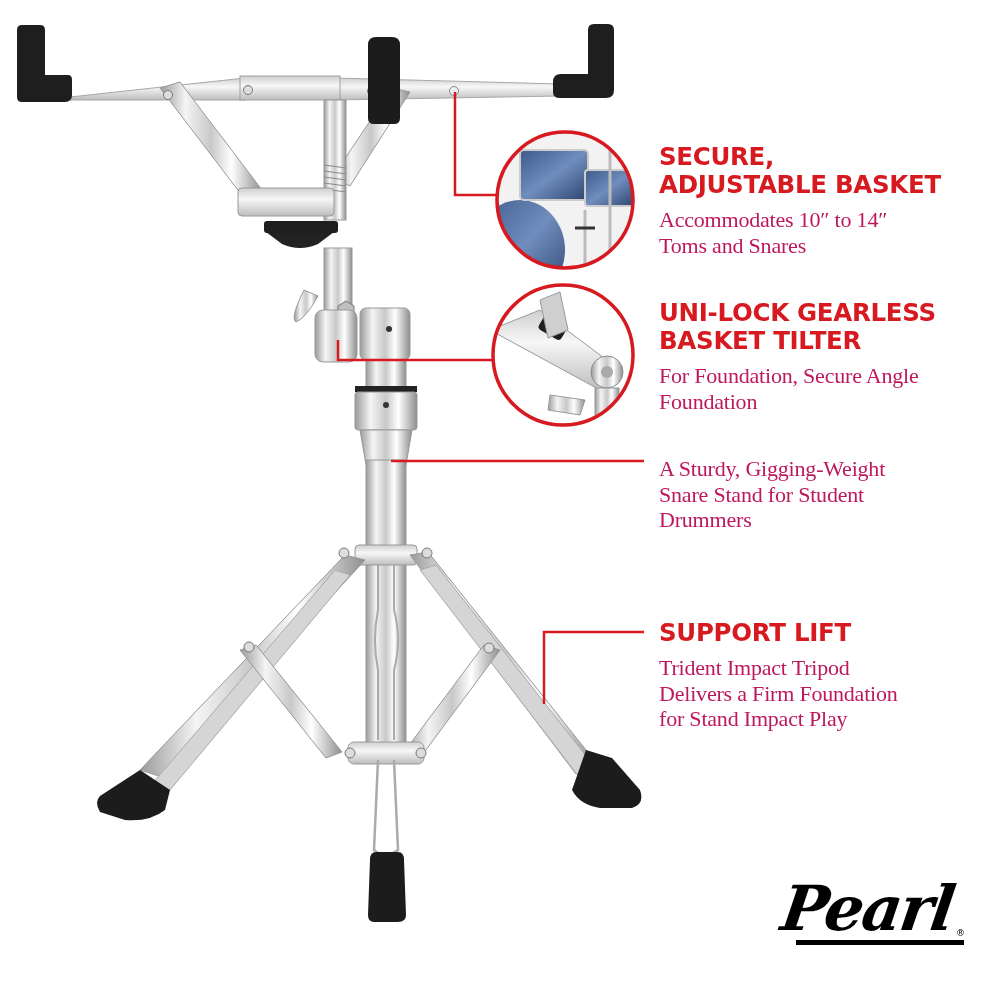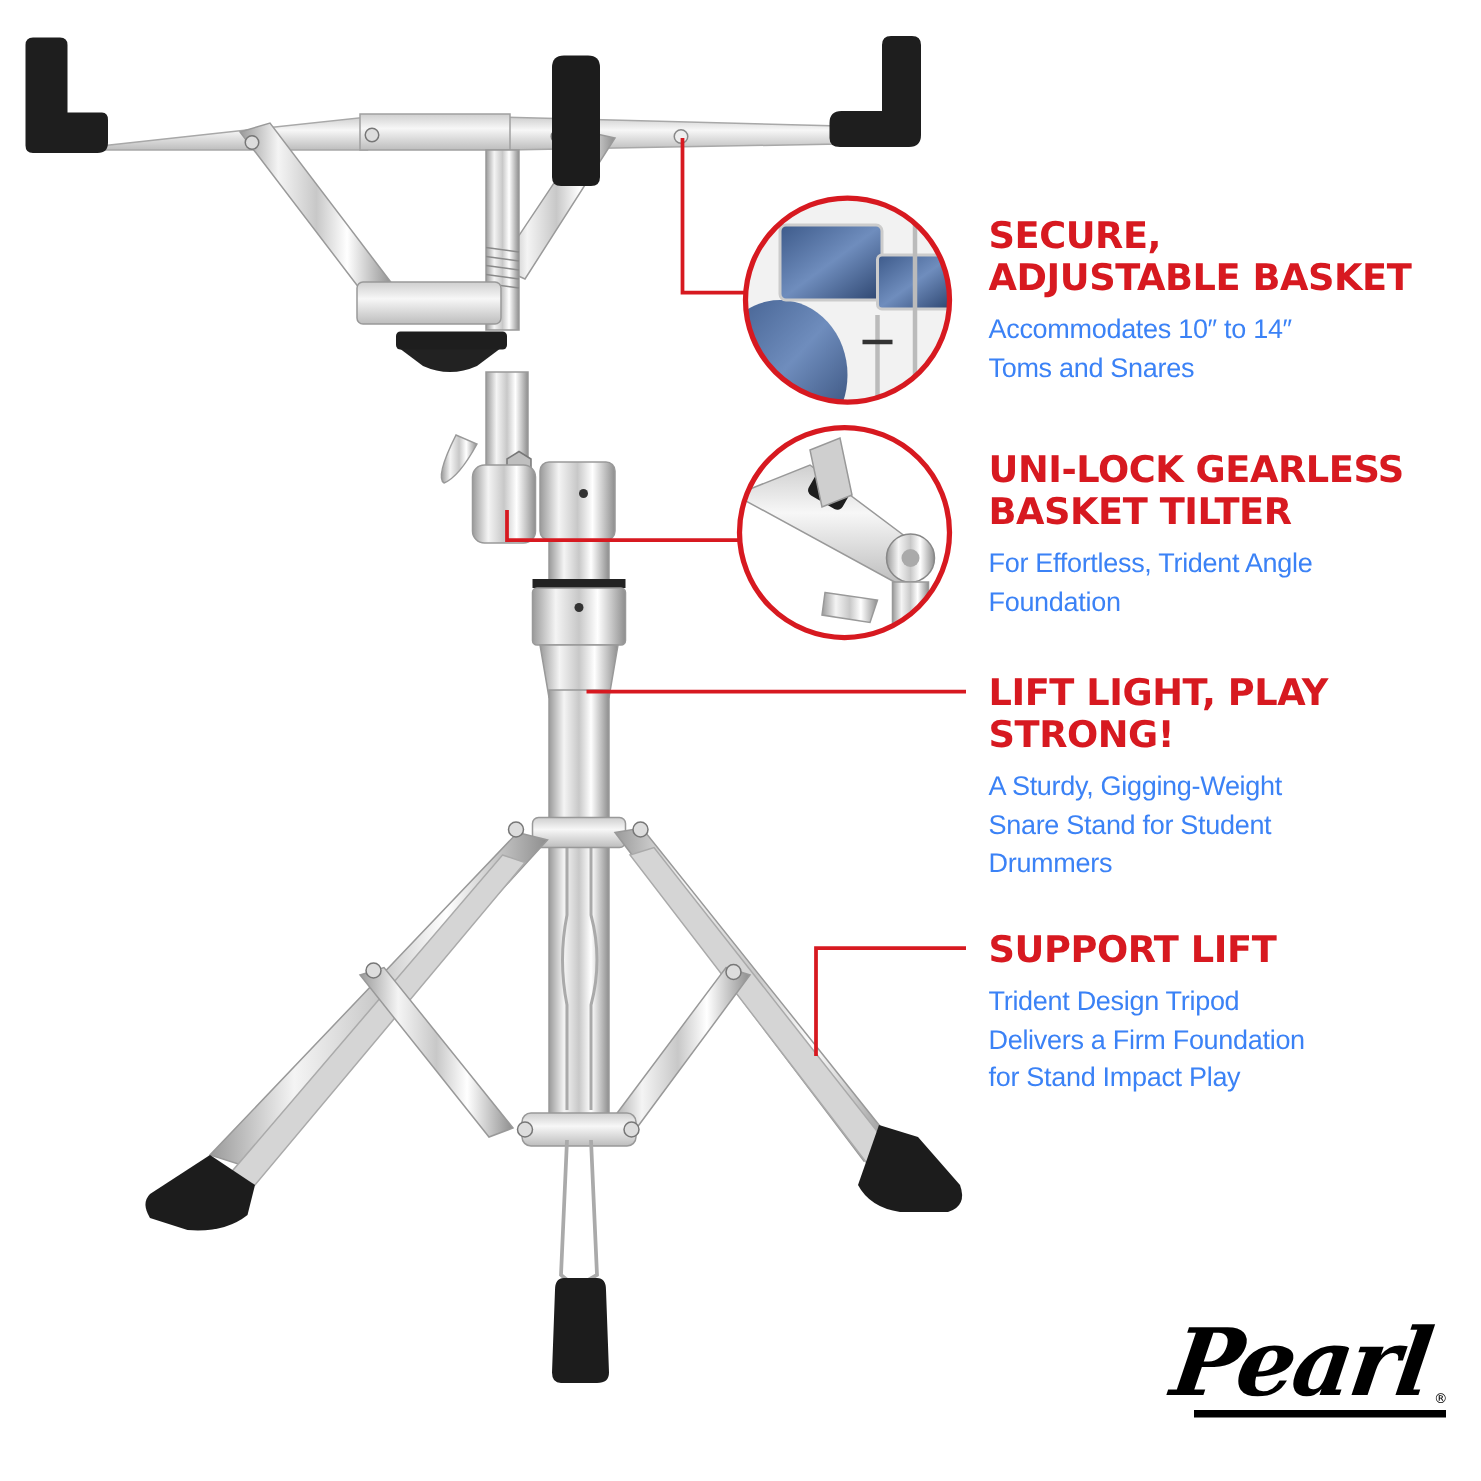--- a/index.html
+++ b/index.html
@@ -3,22 +3,22 @@
 <meta charset="utf-8">
 <style>
   html, body { margin: 0; padding: 0; background: #ffffff; }
   body { width: 987px; height: 987px; position: relative; overflow: hidden;
          font-family: "DejaVu Sans", sans-serif; }
   #stage { position: absolute; left: 0; top: 0; width: 793px; height: 987px; }
   svg.art { position: absolute; left: 0; top: 0; }
   .feature { position: absolute; left: 659px; width: 320px; }
   .feature h2 { margin: 0; color: #d71920; font-family: "DejaVu Sans", sans-serif;
                 font-weight: bold; font-size: 24.5px; line-height: 28px; letter-spacing: -0.3px; }
-  .feature p { margin: 8px 0 0 0; color: #3b82f6; font-family: Liberation Sans, sans-serif;
-               font-size: 18px; line-height: 25.5px; letter-spacing: -0.2px; }
+  .feature p { margin: 8px 0 0 0; color: #be185d; font-family: Liberation Serif, serif;
+               font-size: 22px; line-height: 25.5px; letter-spacing: -0.2px; }
   .line { display: block; }
   #f1 { top: 143px; }
   #f2 { top: 299px; }
   #f3 { top: 448px; }
   #f4 { top: 619px; }
   .logo { position: absolute; left: 778px; top: 872px; width: 200px; height: 90px; }
   .logo-text { position: absolute; left: 4px; top: 0px; font-family: "DejaVu Serif", serif;
                font-style: italic; font-weight: bold; font-size: 62px; color: #000; letter-spacing: -2px;
                transform: skewX(-8deg); }
   .logo-bar { position: absolute; left: 18px; top: 68px; width: 168px; height: 5px; background: #000; }
@@ -186,43 +186,39 @@
       <span class="line">Toms and Snares</span>
     </p>
   </div>
 
   <div class="feature" id="f2">
     <h2>
       <span class="line">UNI-LOCK GEARLESS</span>
       <span class="line">BASKET TILTER</span>
     </h2>
     <p>
-      <span class="line">For Effortless, Trident Angle</span>
+      <span class="line">For Foundation, Secure Angle</span>
       <span class="line">Foundation</span>
     </p>
   </div>
 
   <div class="feature" id="f3">
-    <h2>
-      <span class="line">LIFT LIGHT, PLAY</span>
-      <span class="line">STRONG!</span>
-    </h2>
     <p>
       <span class="line">A Sturdy, Gigging-Weight</span>
       <span class="line">Snare Stand for Student</span>
       <span class="line">Drummers</span>
     </p>
   </div>
 
   <div class="feature" id="f4">
     <h2>
       <span class="line">SUPPORT LIFT</span>
     </h2>
     <p>
-      <span class="line">Trident Design Tripod</span>
+      <span class="line">Trident Impact Tripod</span>
       <span class="line">Delivers a Firm Foundation</span>
       <span class="line">for Stand Impact Play</span>
     </p>
   </div>
 
   <div class="logo">
     <span class="logo-text">Pearl</span>
     <span class="logo-bar"></span>
     <span class="logo-reg">®</span>
   </div>

